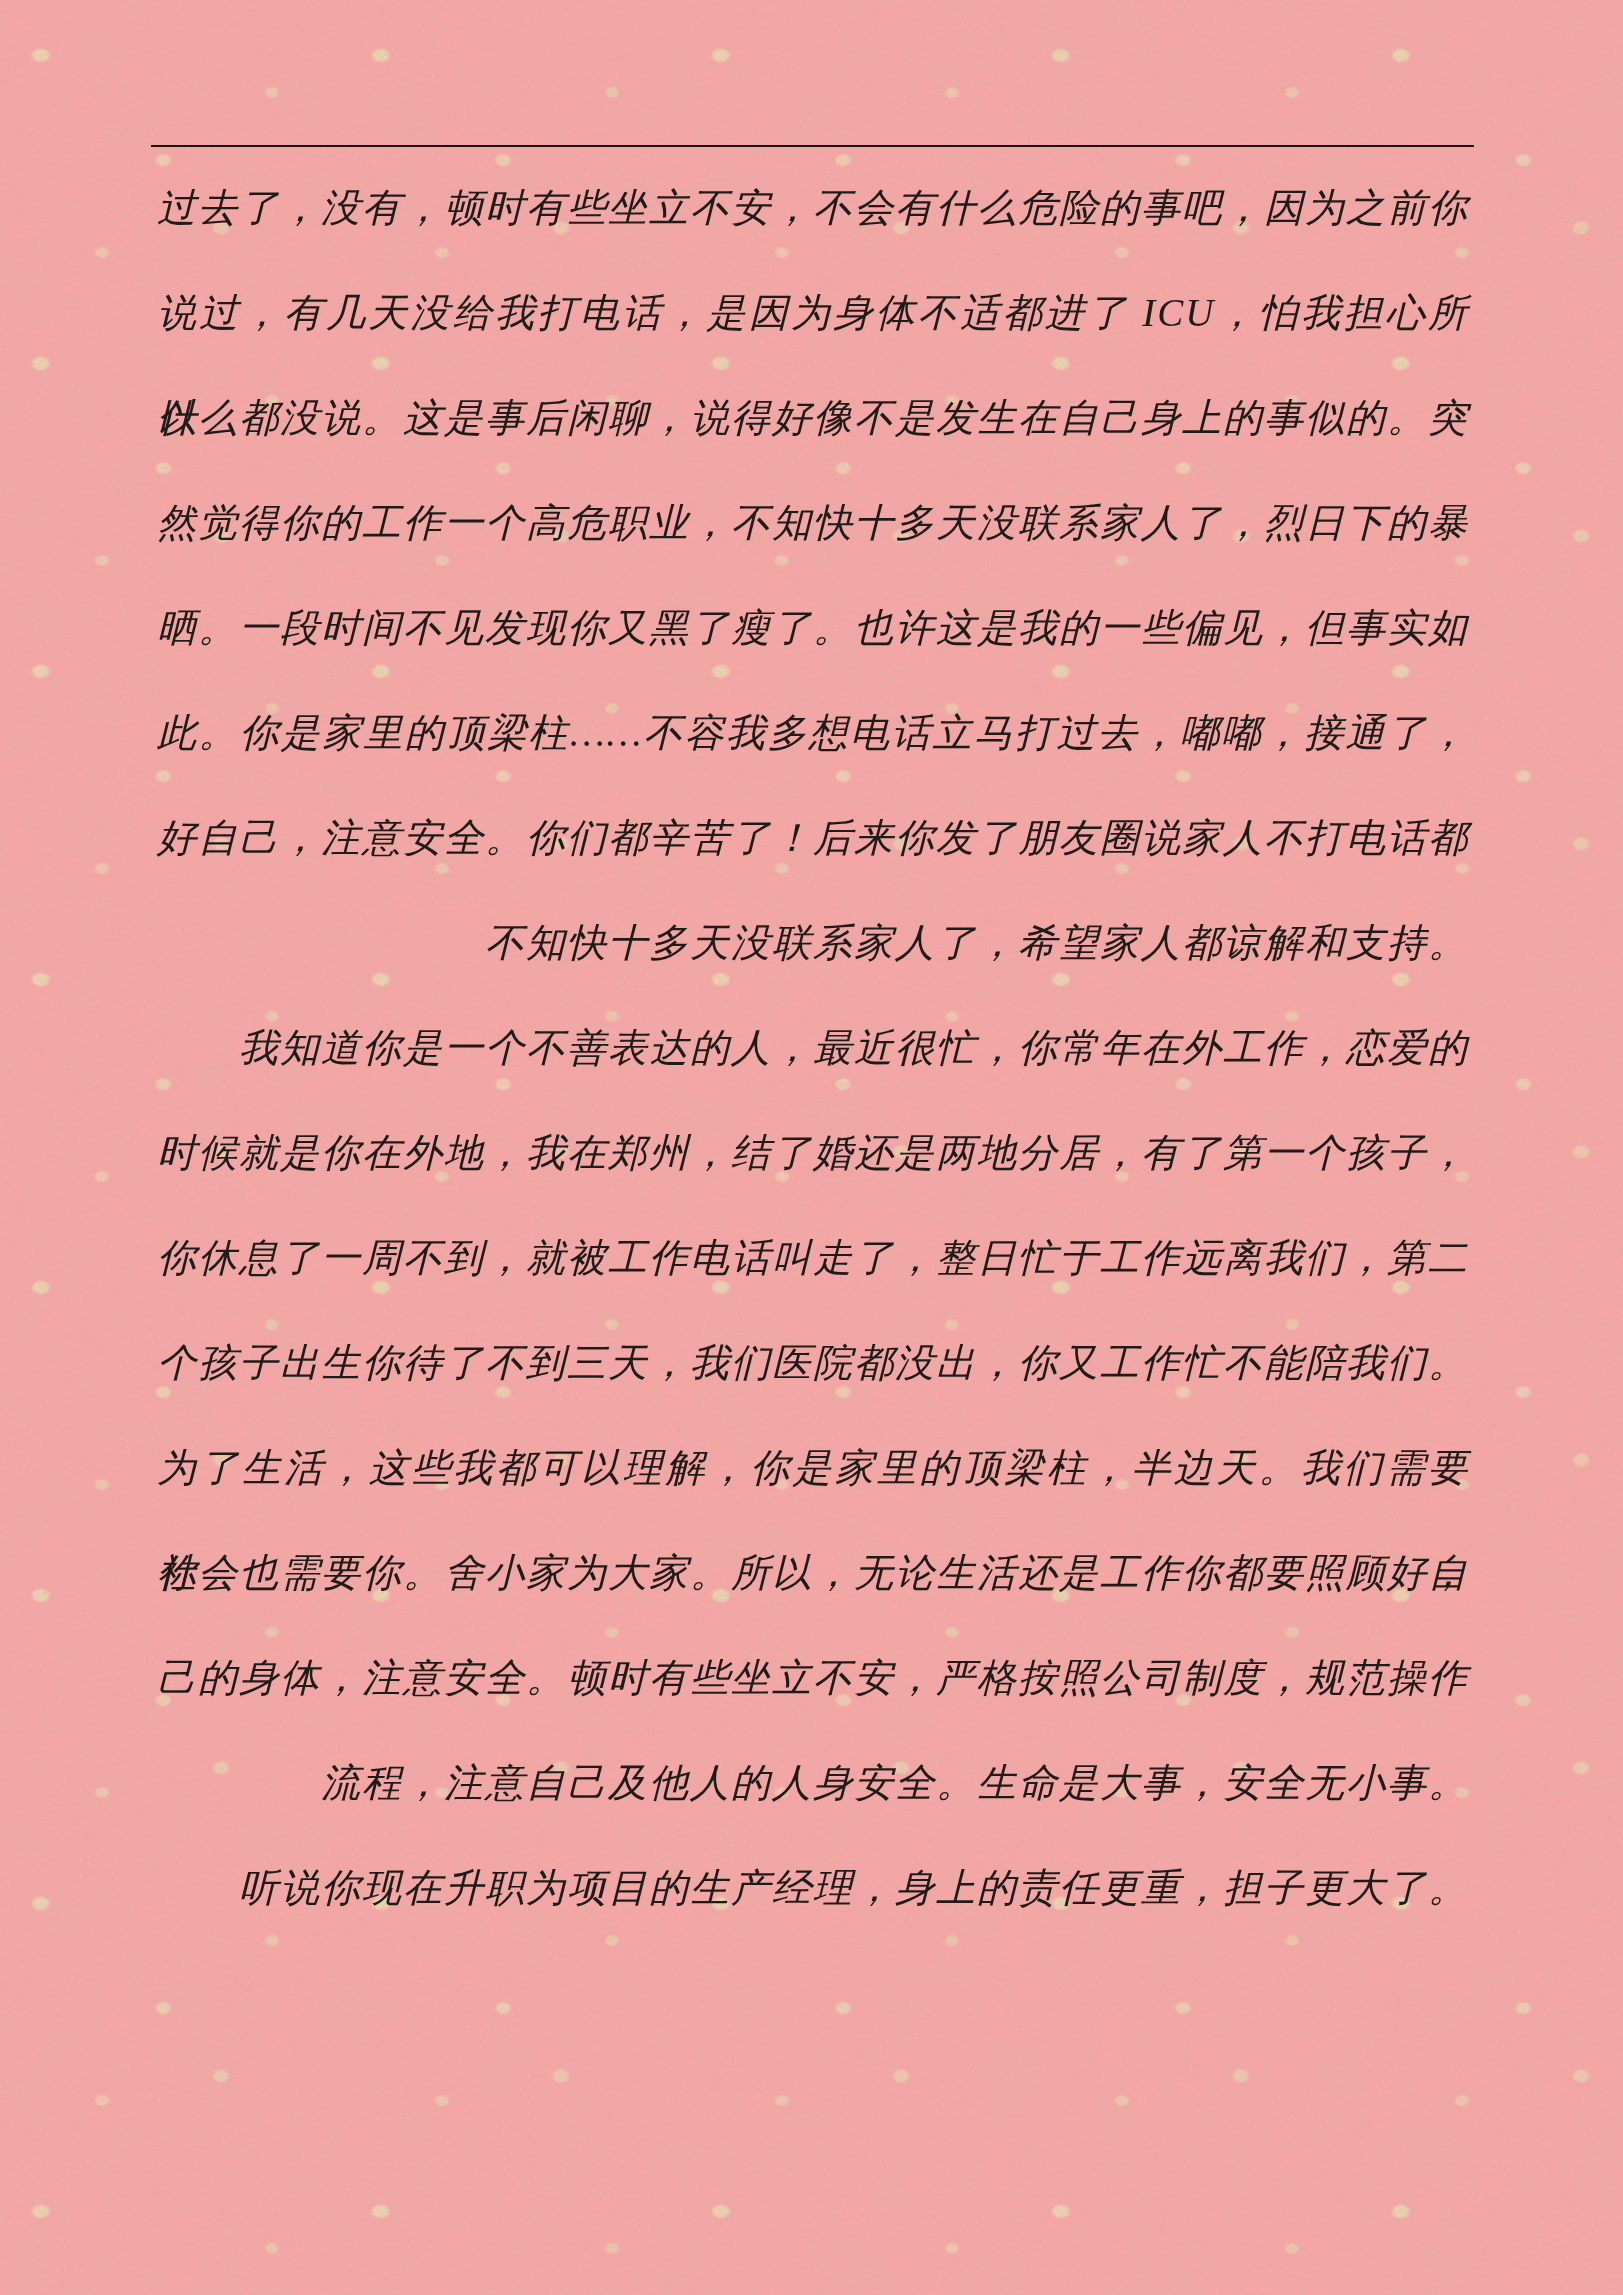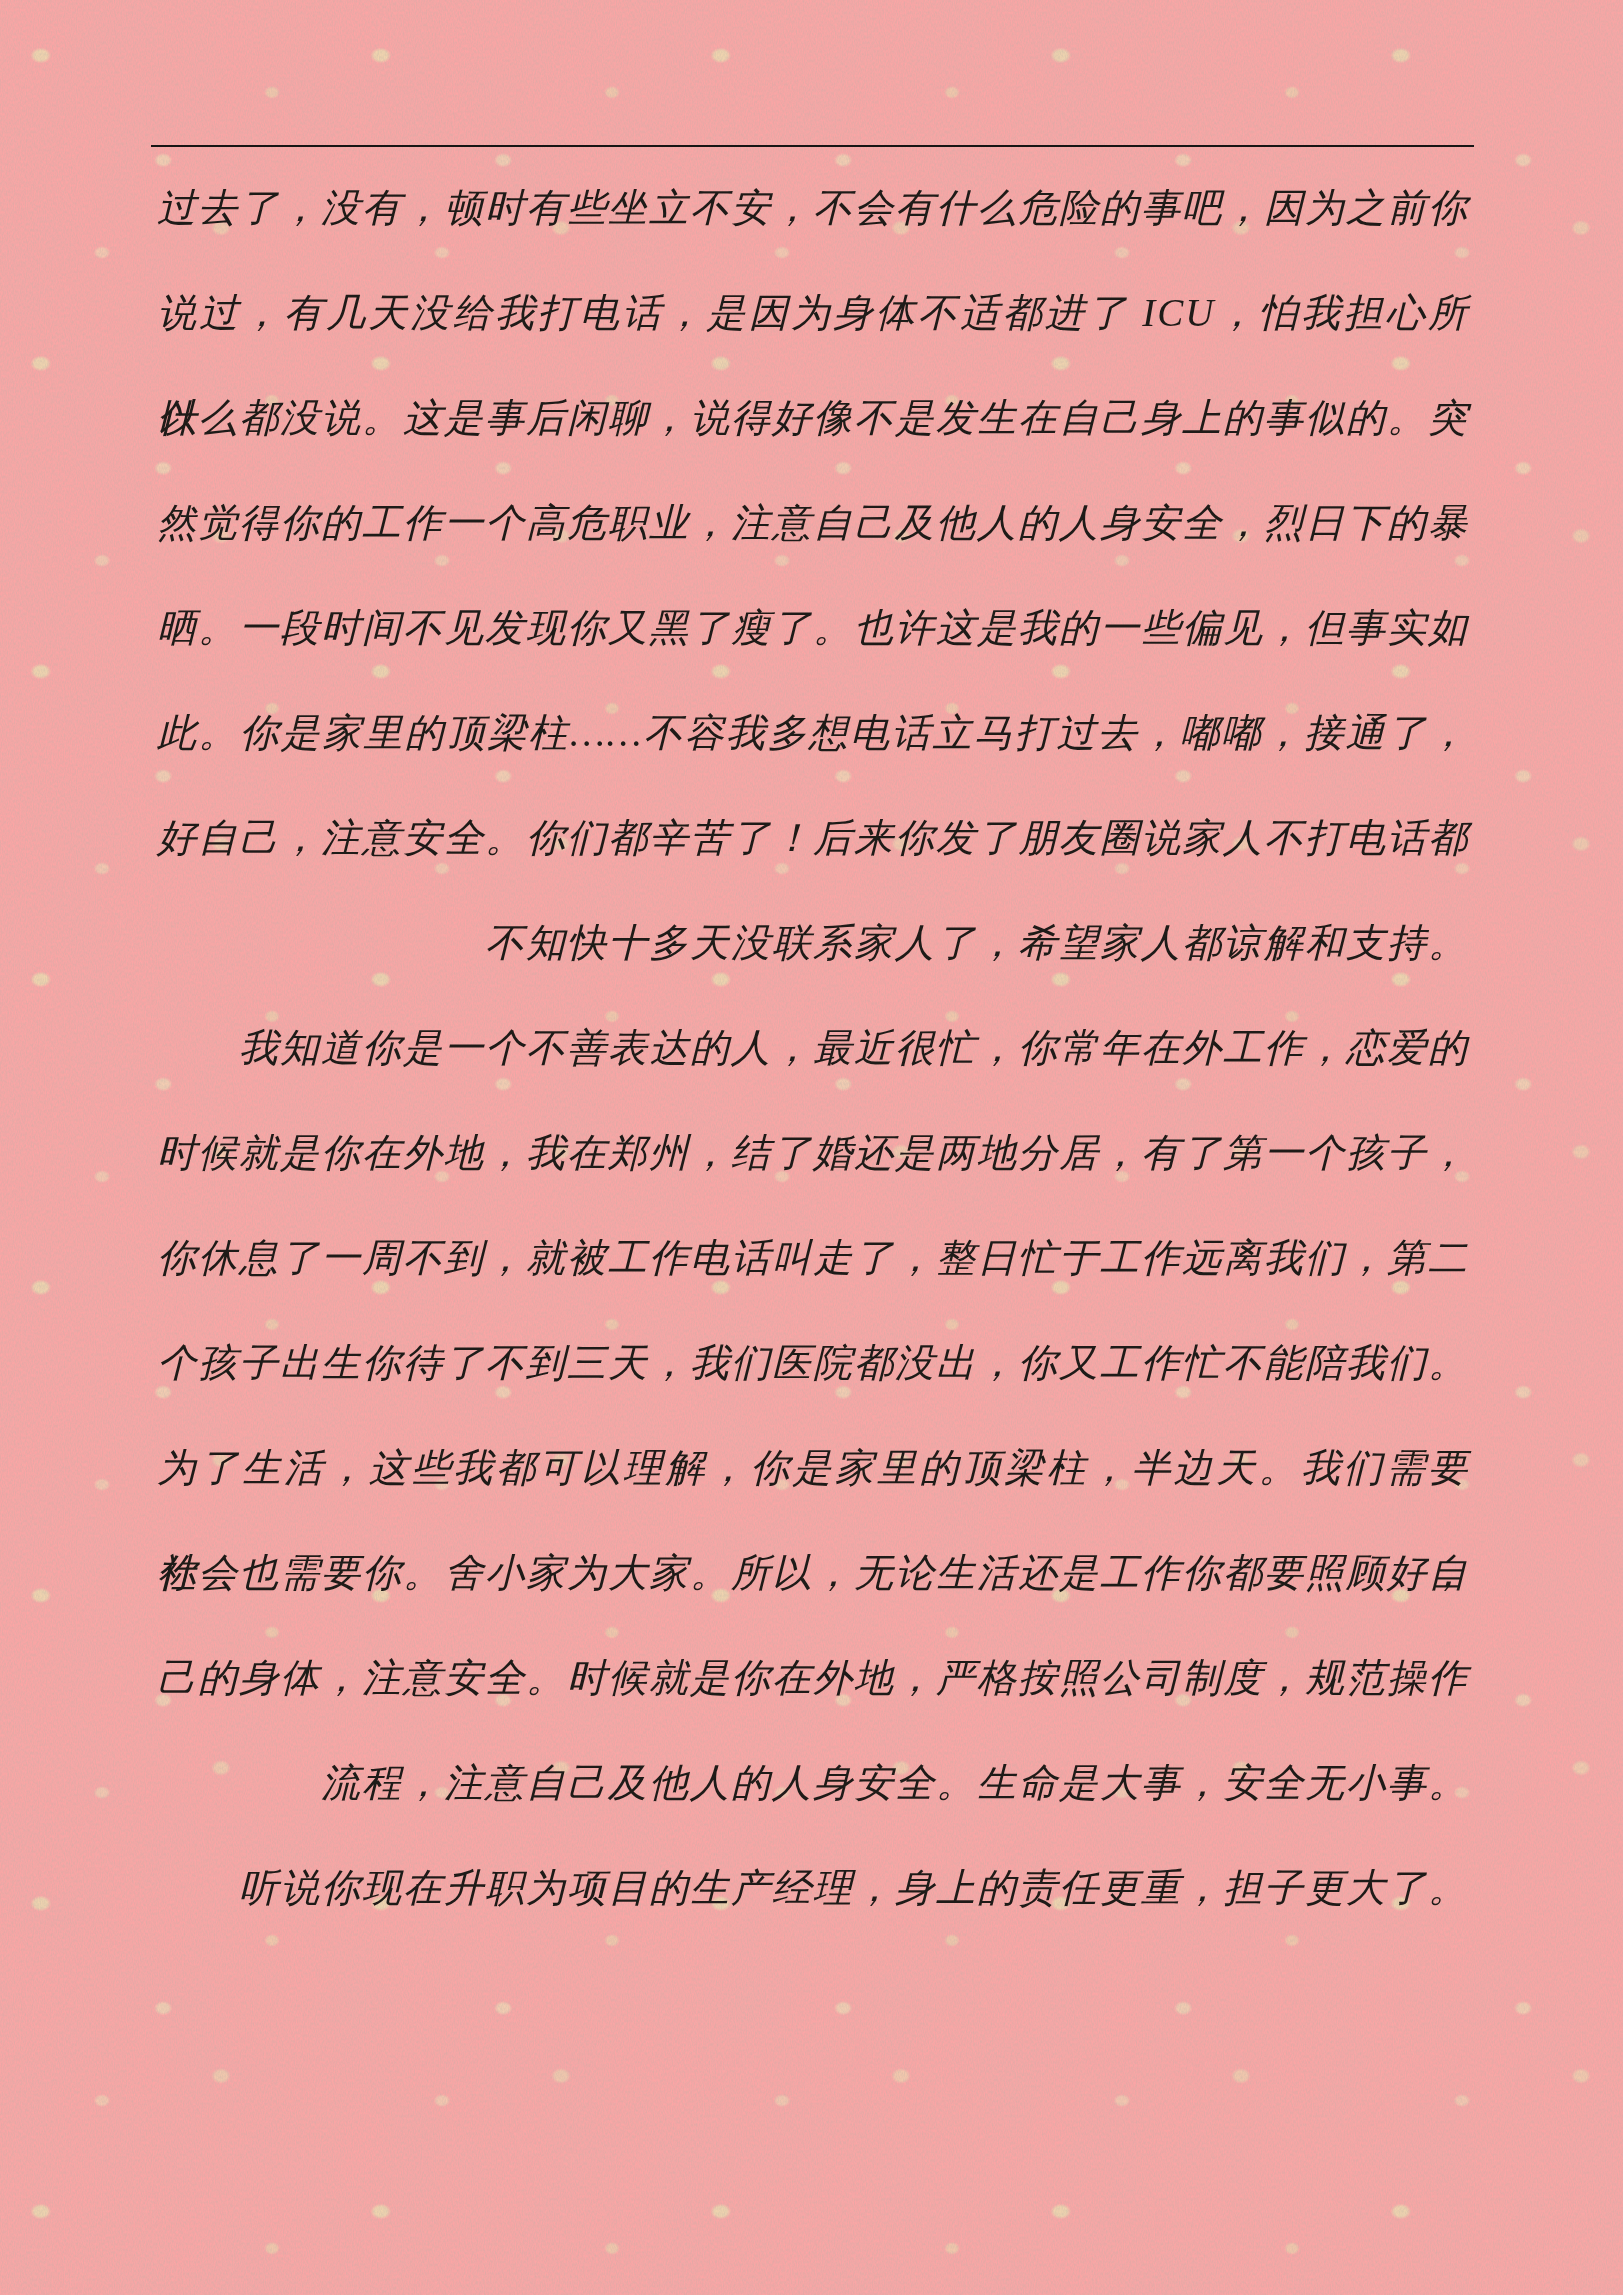--- a/index.html
+++ b/index.html
@@ -93,30 +93,30 @@
     <rect width="2480" height="3507" filter="url(#blotch)" opacity="0.30"></rect>
     <rect width="2480" height="3507" filter="url(#grain)" opacity="0.50"></rect>
   </svg>
 
   <div class="header-rule"></div>
 
   <div class="letter-body">
     <div class="line full">过去了，没有，顿时有些坐立不安，不会有什么危险的事吧，因为之前你</div>
     <div class="line full">说过，有几天没给我打电话，是因为身体不适都进了 ICU，怕我担心所以</div>
     <div class="line full">什么都没说。这是事后闲聊，说得好像不是发生在自己身上的事似的。突</div>
-    <div class="line full">然觉得你的工作一个高危职业，注意自己及他人的人身安全，烈日下的暴</div>
+    <div class="line full">然觉得你的工作一个高危职业，不知快十多天没联系家人了，烈日下的暴</div>
     <div class="line full">晒。一段时间不见发现你又黑了瘦了。也许这是我的一些偏见，但事实如</div>
     <div class="line full">此。你是家里的顶梁柱……不容我多想电话立马打过去，嘟嘟，接通了，</div>
     <div class="line full">好自己，注意安全。你们都辛苦了！后来你发了朋友圈说家人不打电话都</div>
     <div class="line">不知快十多天没联系家人了，希望家人都谅解和支持。</div>
     <div class="line full indent">我知道你是一个不善表达的人，最近很忙，你常年在外工作，恋爱的</div>
     <div class="line full">时候就是你在外地，我在郑州，结了婚还是两地分居，有了第一个孩子，</div>
     <div class="line full">你休息了一周不到，就被工作电话叫走了，整日忙于工作远离我们，第二</div>
     <div class="line full">个孩子出生你待了不到三天，我们医院都没出，你又工作忙不能陪我们。</div>
     <div class="line full">为了生活，这些我都可以理解，你是家里的顶梁柱，半边天。我们需要你，</div>
     <div class="line full">社会也需要你。舍小家为大家。所以，无论生活还是工作你都要照顾好自</div>
-    <div class="line full">己的身体，注意安全。时候就是你在外地，严格按照公司制度，规范操作</div>
+    <div class="line full">己的身体，注意安全。顿时有些坐立不安，严格按照公司制度，规范操作</div>
     <div class="line">流程，注意自己及他人的人身安全。生命是大事，安全无小事。</div>
     <div class="line indent">听说你现在升职为项目的生产经理，身上的责任更重，担子更大了。</div>
   </div>
 
 </div>
 
 
 </body></html>

